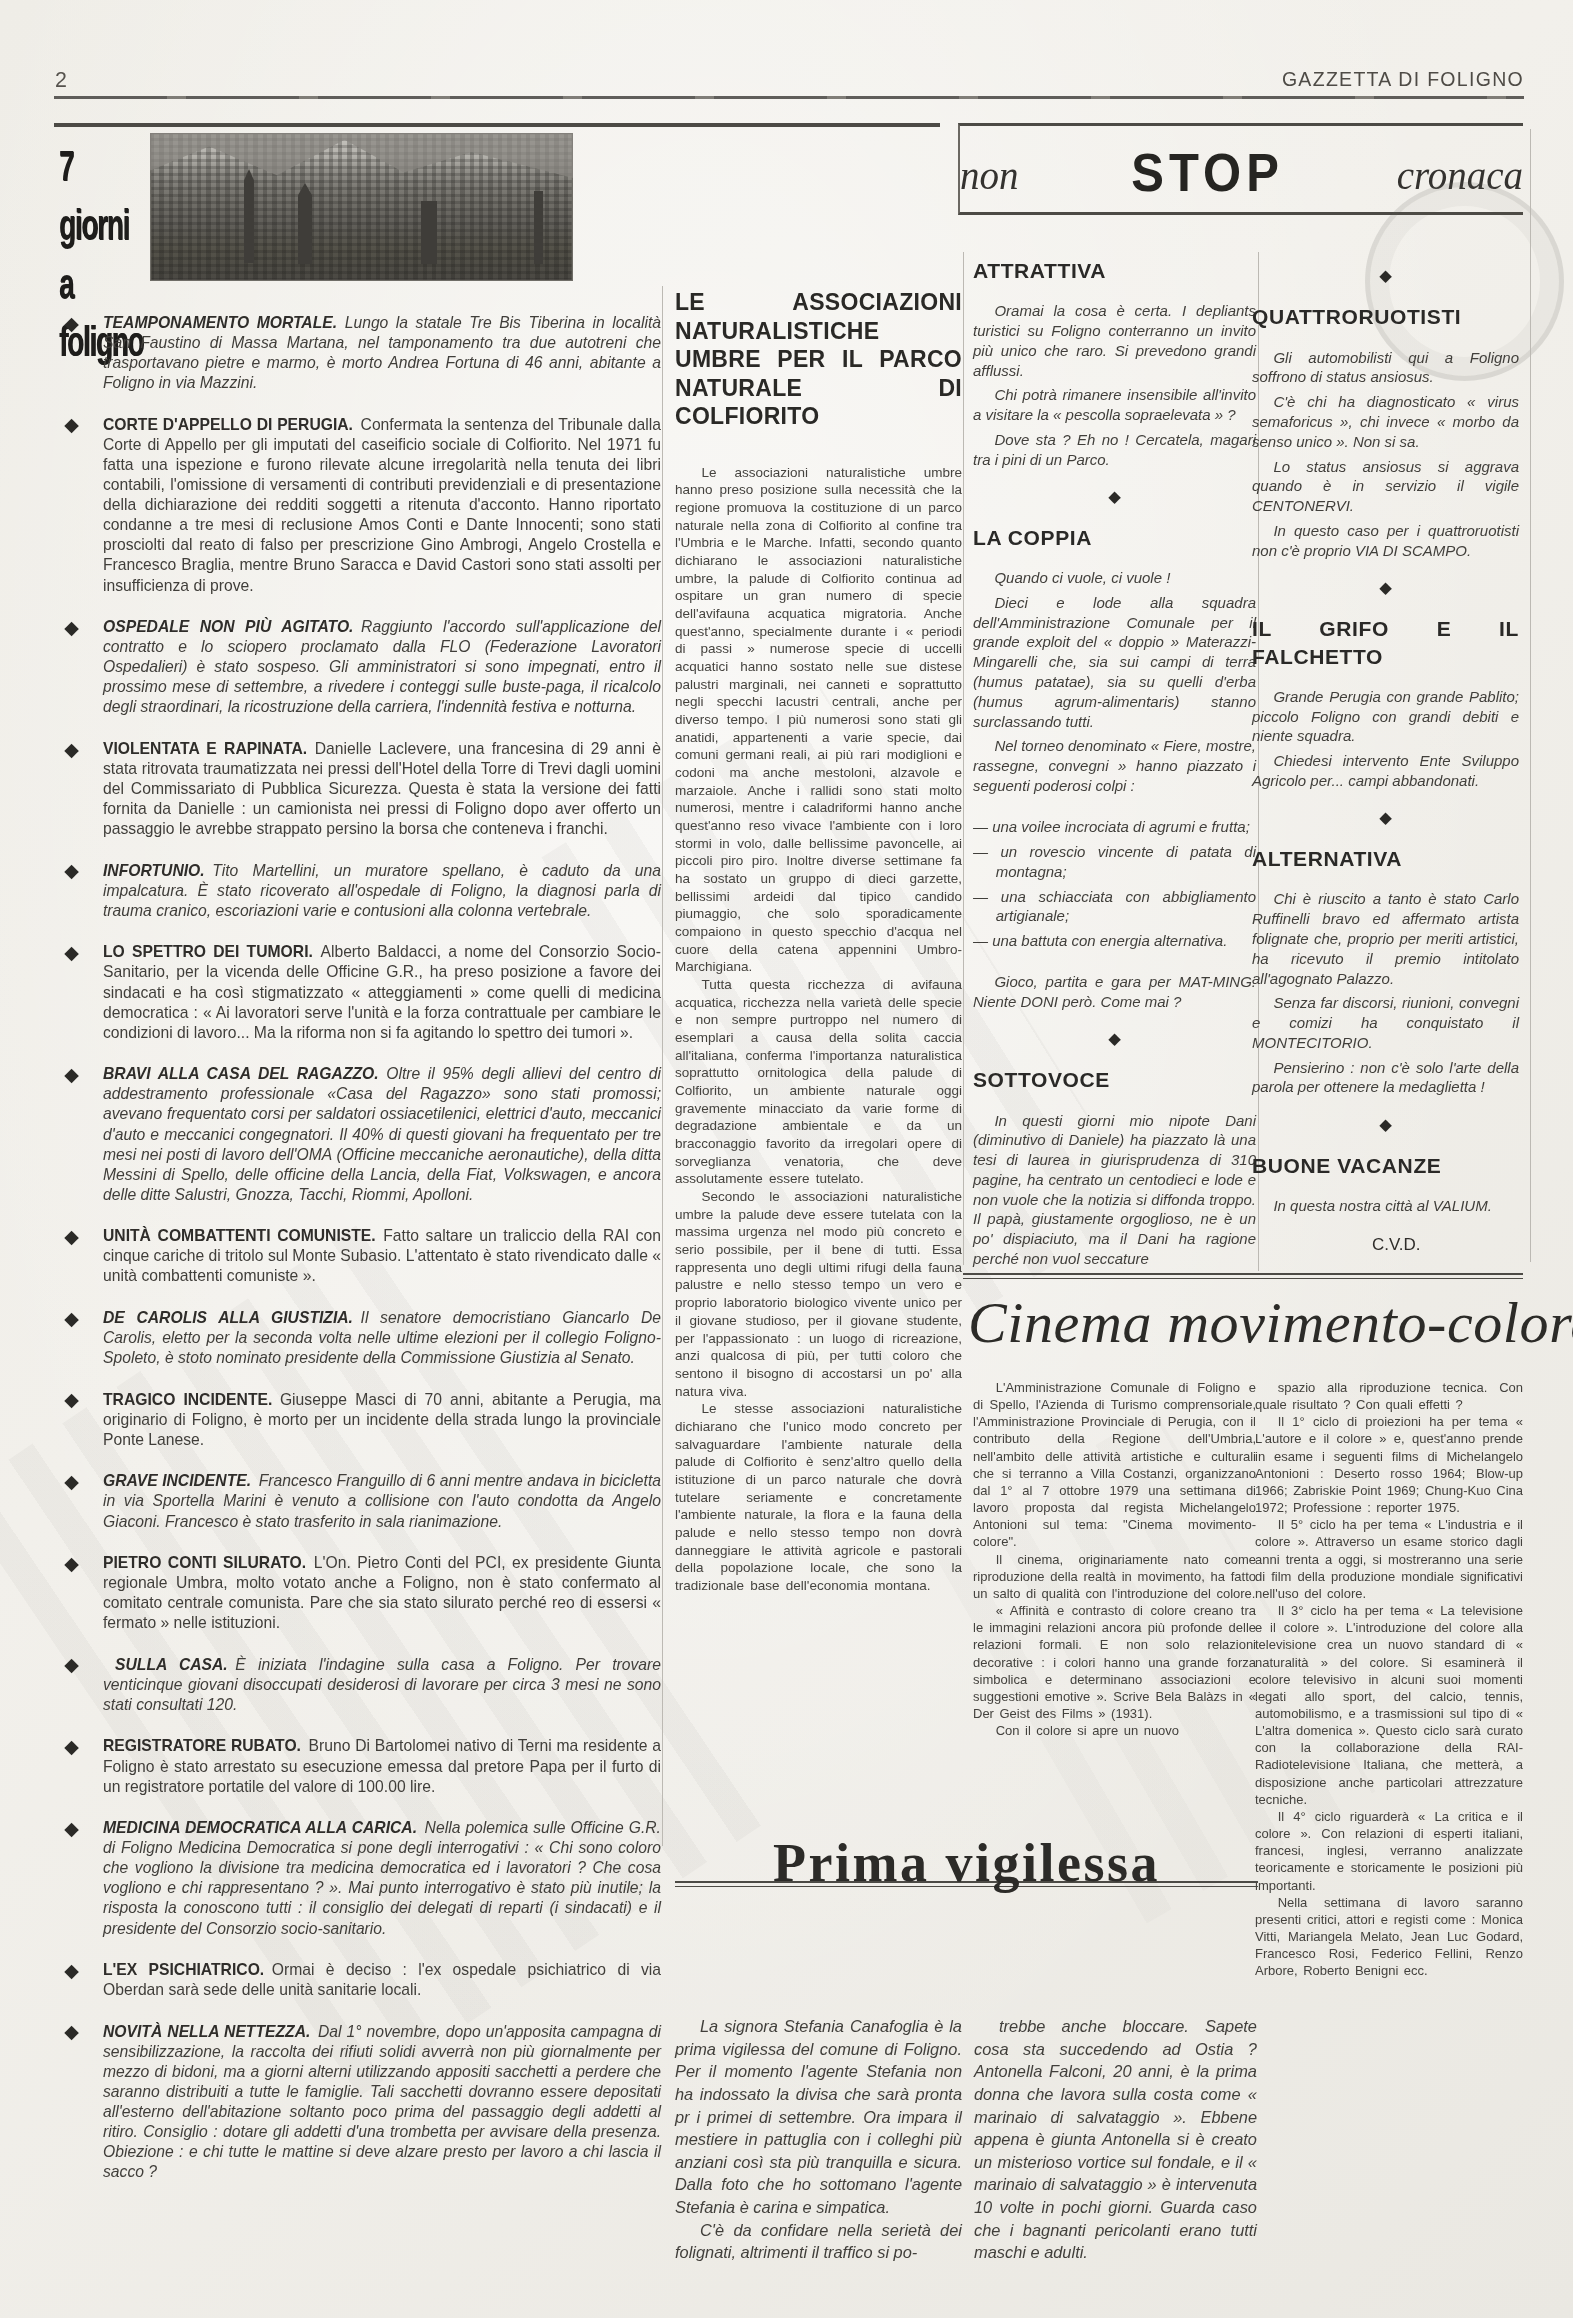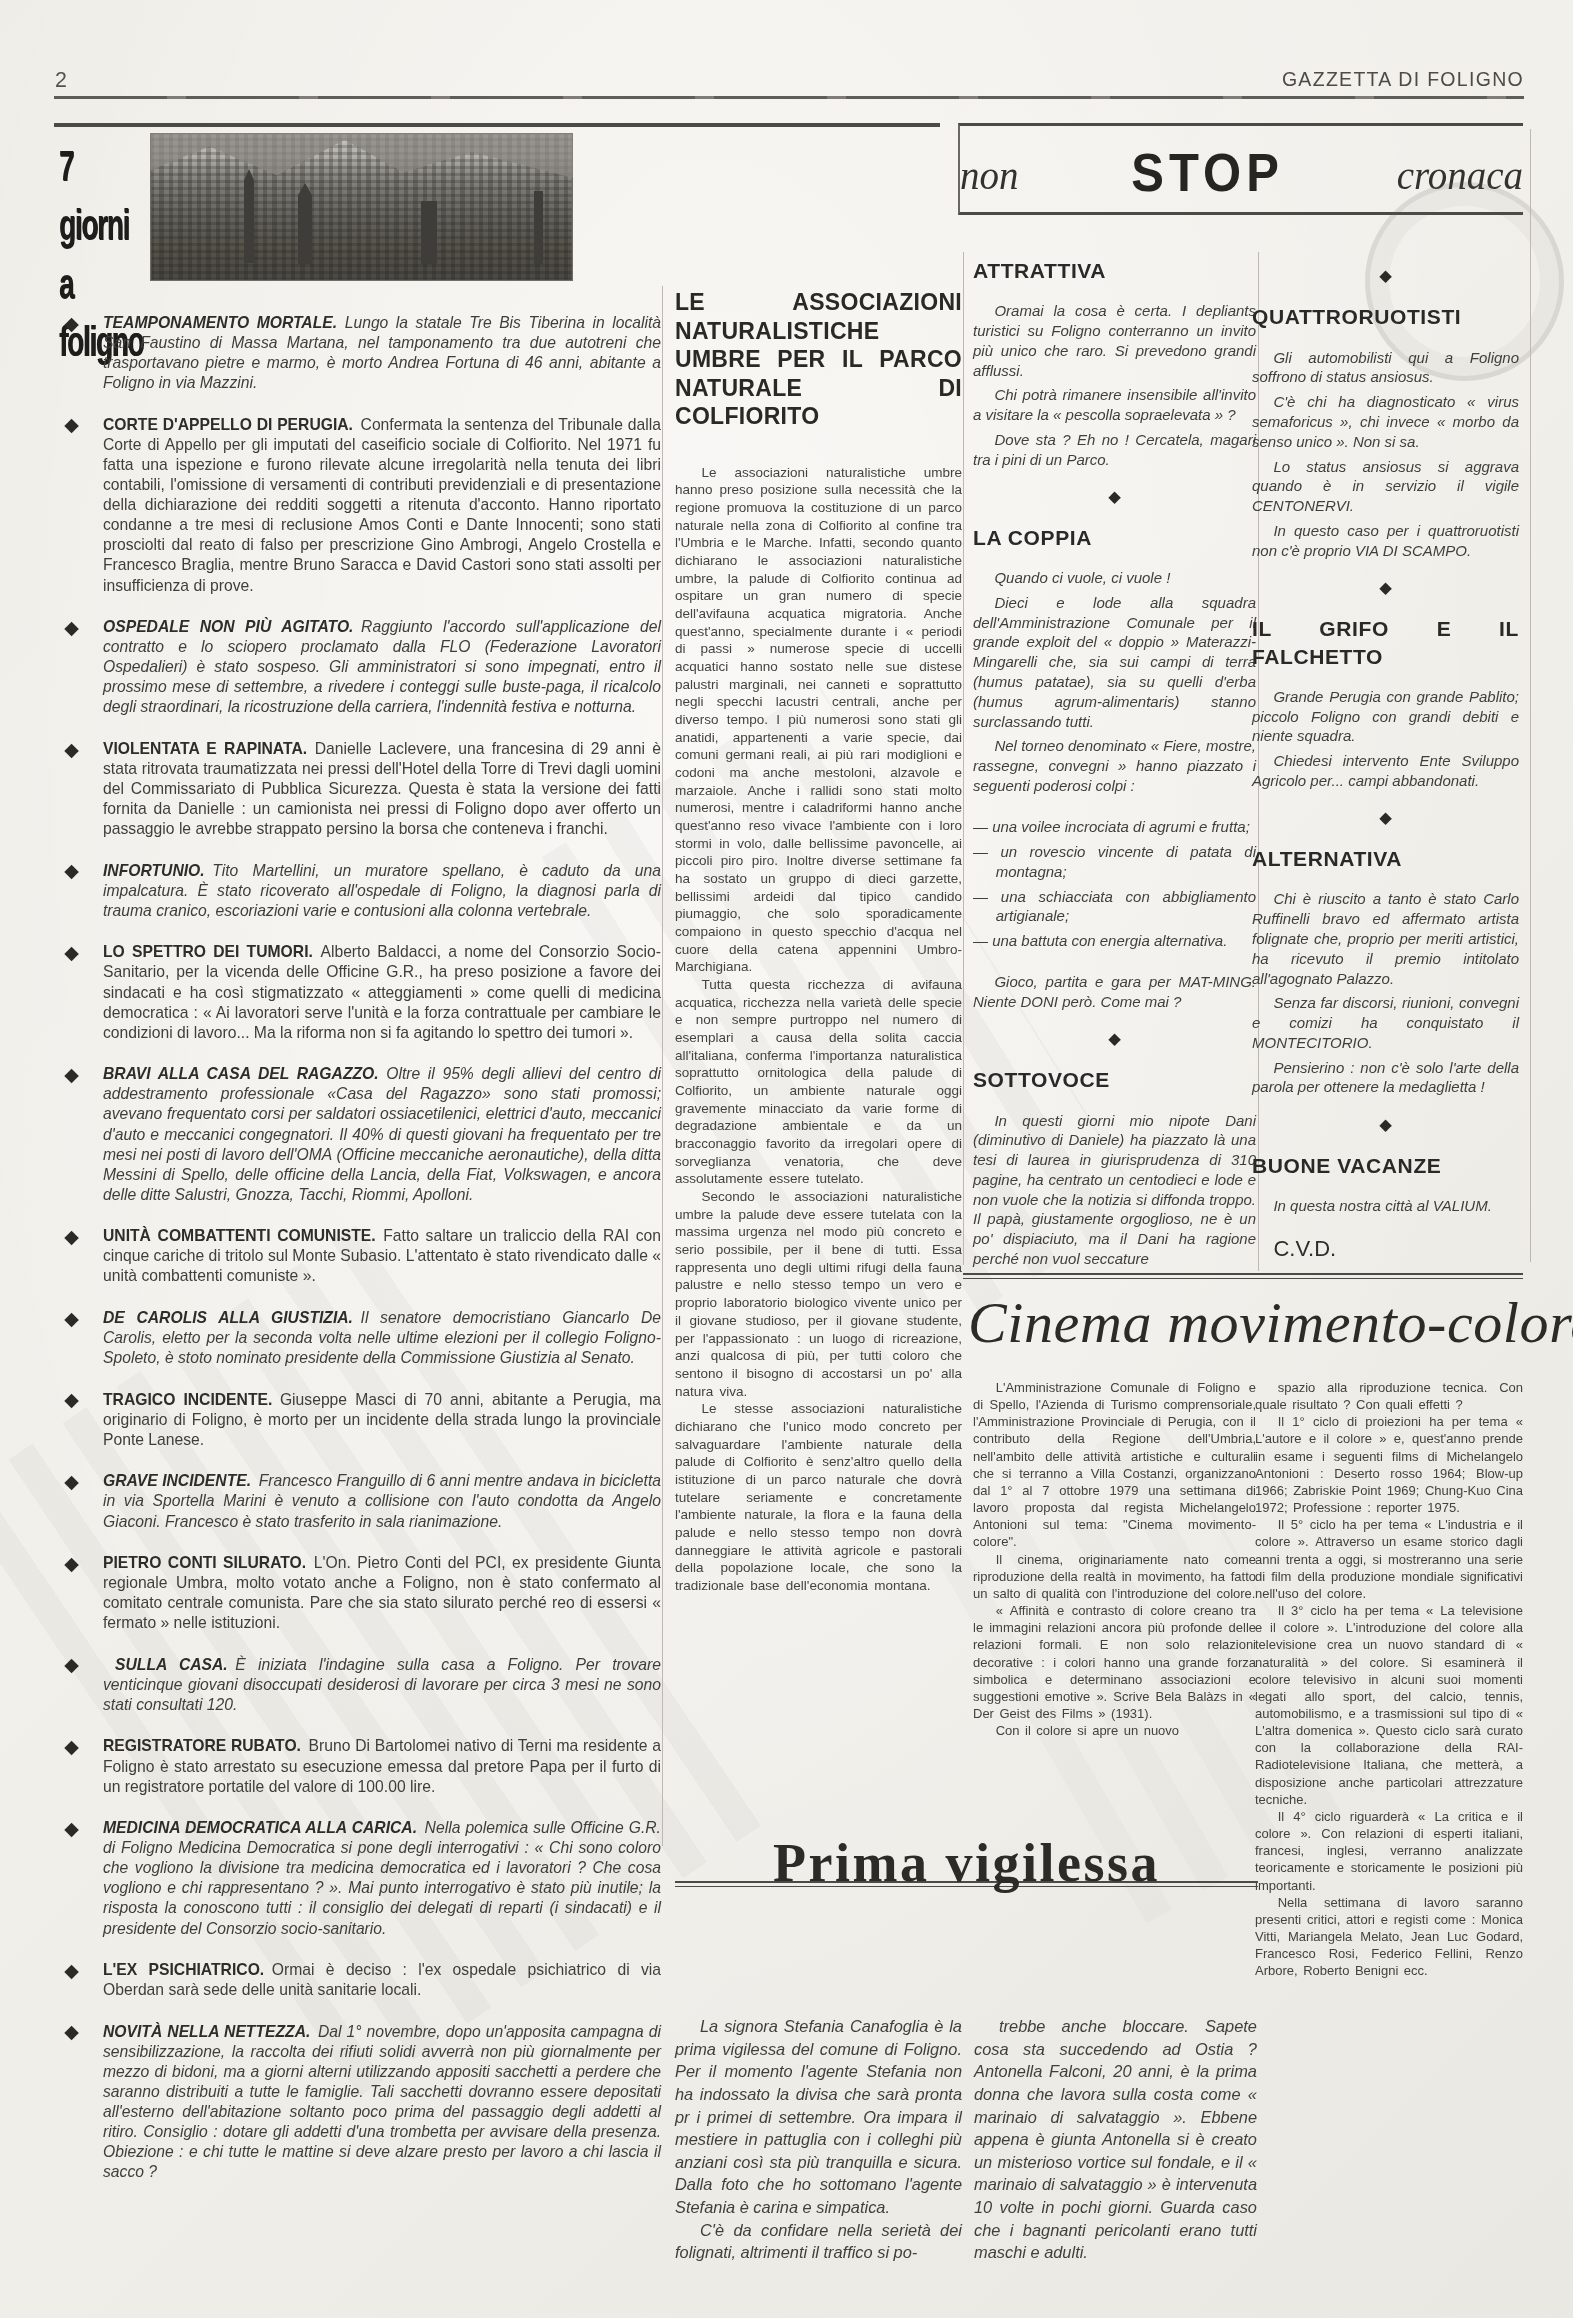--- a/index.html
+++ b/index.html
@@ -63,21 +63,21 @@
   #parco h2{margin:0 0 33px 0;font-size:23px;line-height:1.24;color:#2a2926;letter-spacing:0.3px;text-align:justify;}
   #parco p{margin:0;font-size:13.5px;line-height:1.31;text-align:justify;word-spacing:2.5px;text-indent:26.4px;color:#45433f;}
   
   .cron{font-size:15px;line-height:1.32;text-align:justify;color:#413f3b;}
   #cron1{left:973px;top:257px;width:283px;}
   #cron2{left:1252px;top:249px;width:267px;}
   .cron h3{font-size:21px;margin:0 0 16.4px 0;color:#2a2927;letter-spacing:0.6px;font-style:normal;}
   .cron p{margin:0 0 5px 0;font-style:italic;text-indent:21.4px;}
   .cron .divider{text-align:center;font-size:16.4px;color:#2b2a27;margin:16.4px 0;font-style:normal;}
   .cron .dash-item{font-style:italic;padding-left:22.7px;text-indent:-22.7px;margin:0 0 5px 0;}
-  .cron .sig{font-style:normal;text-align:left;font-size:22px;margin-top:18px;color:#2f2d2a;}
+  .cron .sig{font-style:normal;text-align:center;font-size:17px;margin-top:18px;color:#2f2d2a;}
   .cron .gap{height:16.4px;}
   
   #cinema-rule{left:963px;top:1273px;width:560px;height:5.7px;
      border-top:2.5px solid #4c4a45;border-bottom:1.3px solid #4c4a45;box-sizing:border-box;background:transparent;}
   #cinema-title{left:968px;top:1289px;width:561px;margin:0;font-family:"Liberation Serif",serif;
      font-style:italic;font-weight:normal;font-size:58px;color:#2c2b28;letter-spacing:0.6px;white-space:nowrap;}
   .cinebody{font-size:13px;line-height:1.32;text-align:justify;word-spacing:1.9px;color:#44423e;}
   #cinema-c1{left:973px;top:1379px;width:283px;}
   #cinema-c2{left:1255px;top:1379px;width:268px;}
   .cinebody p{margin:0;text-indent:22.7px;}

